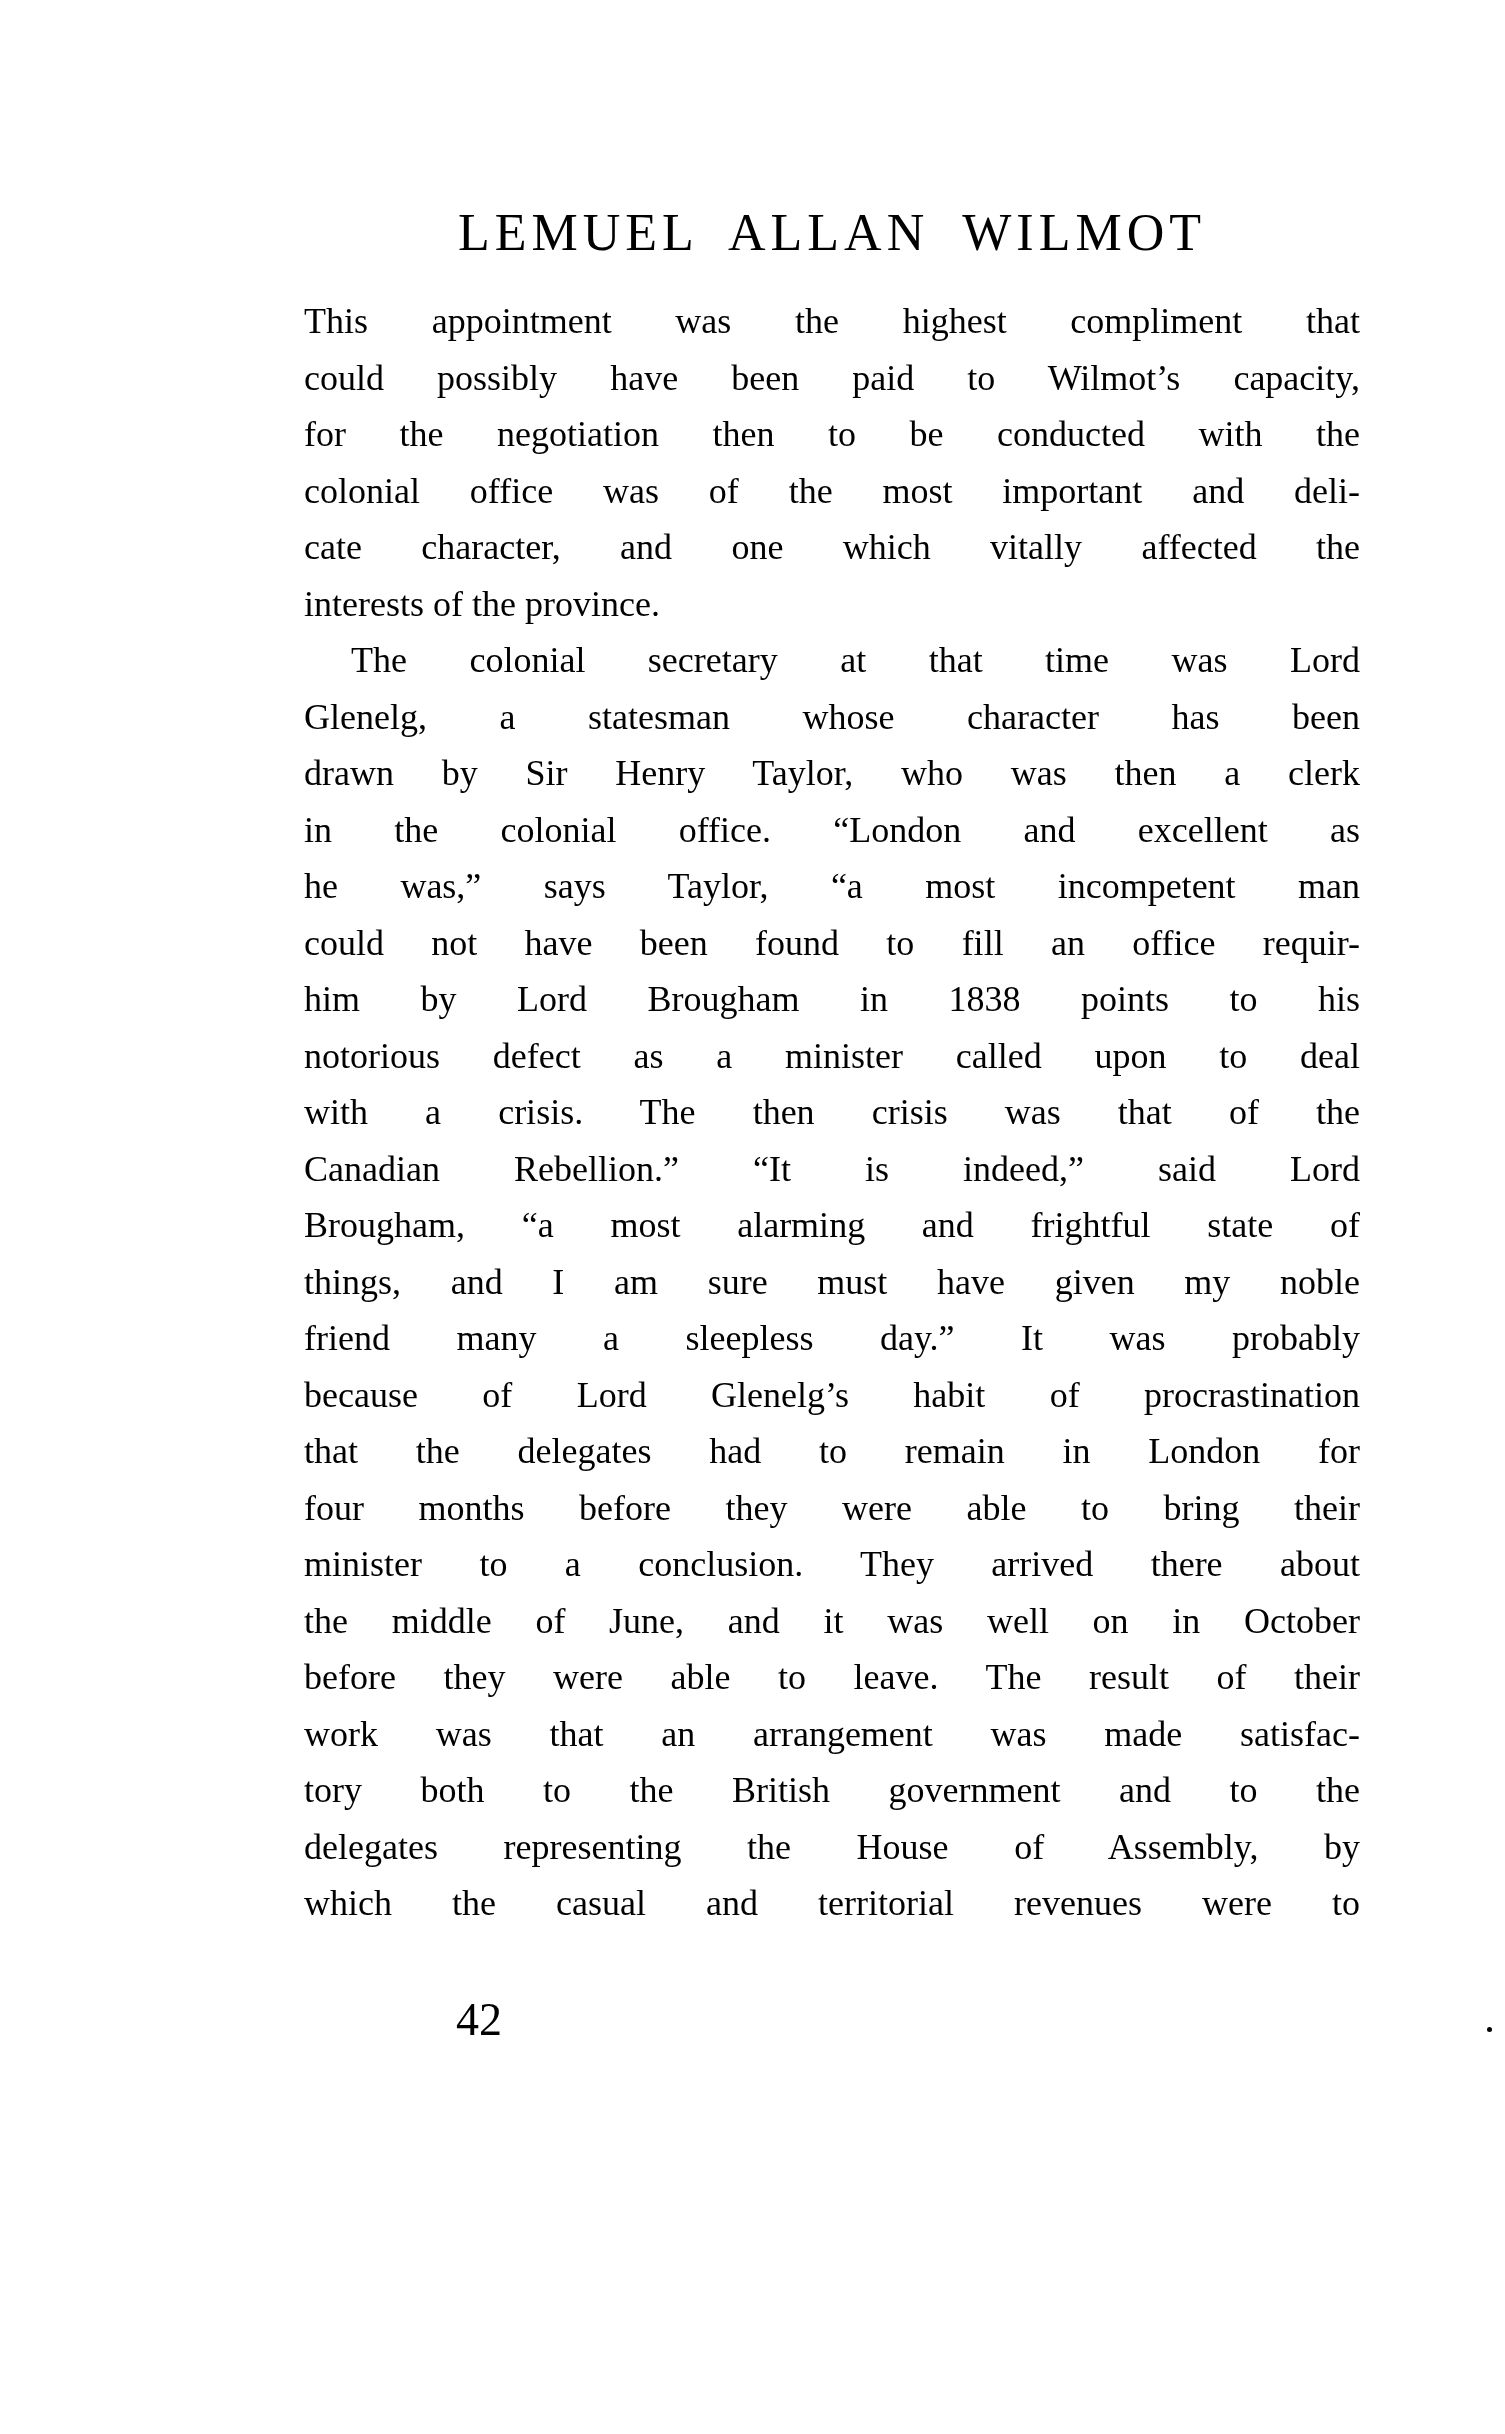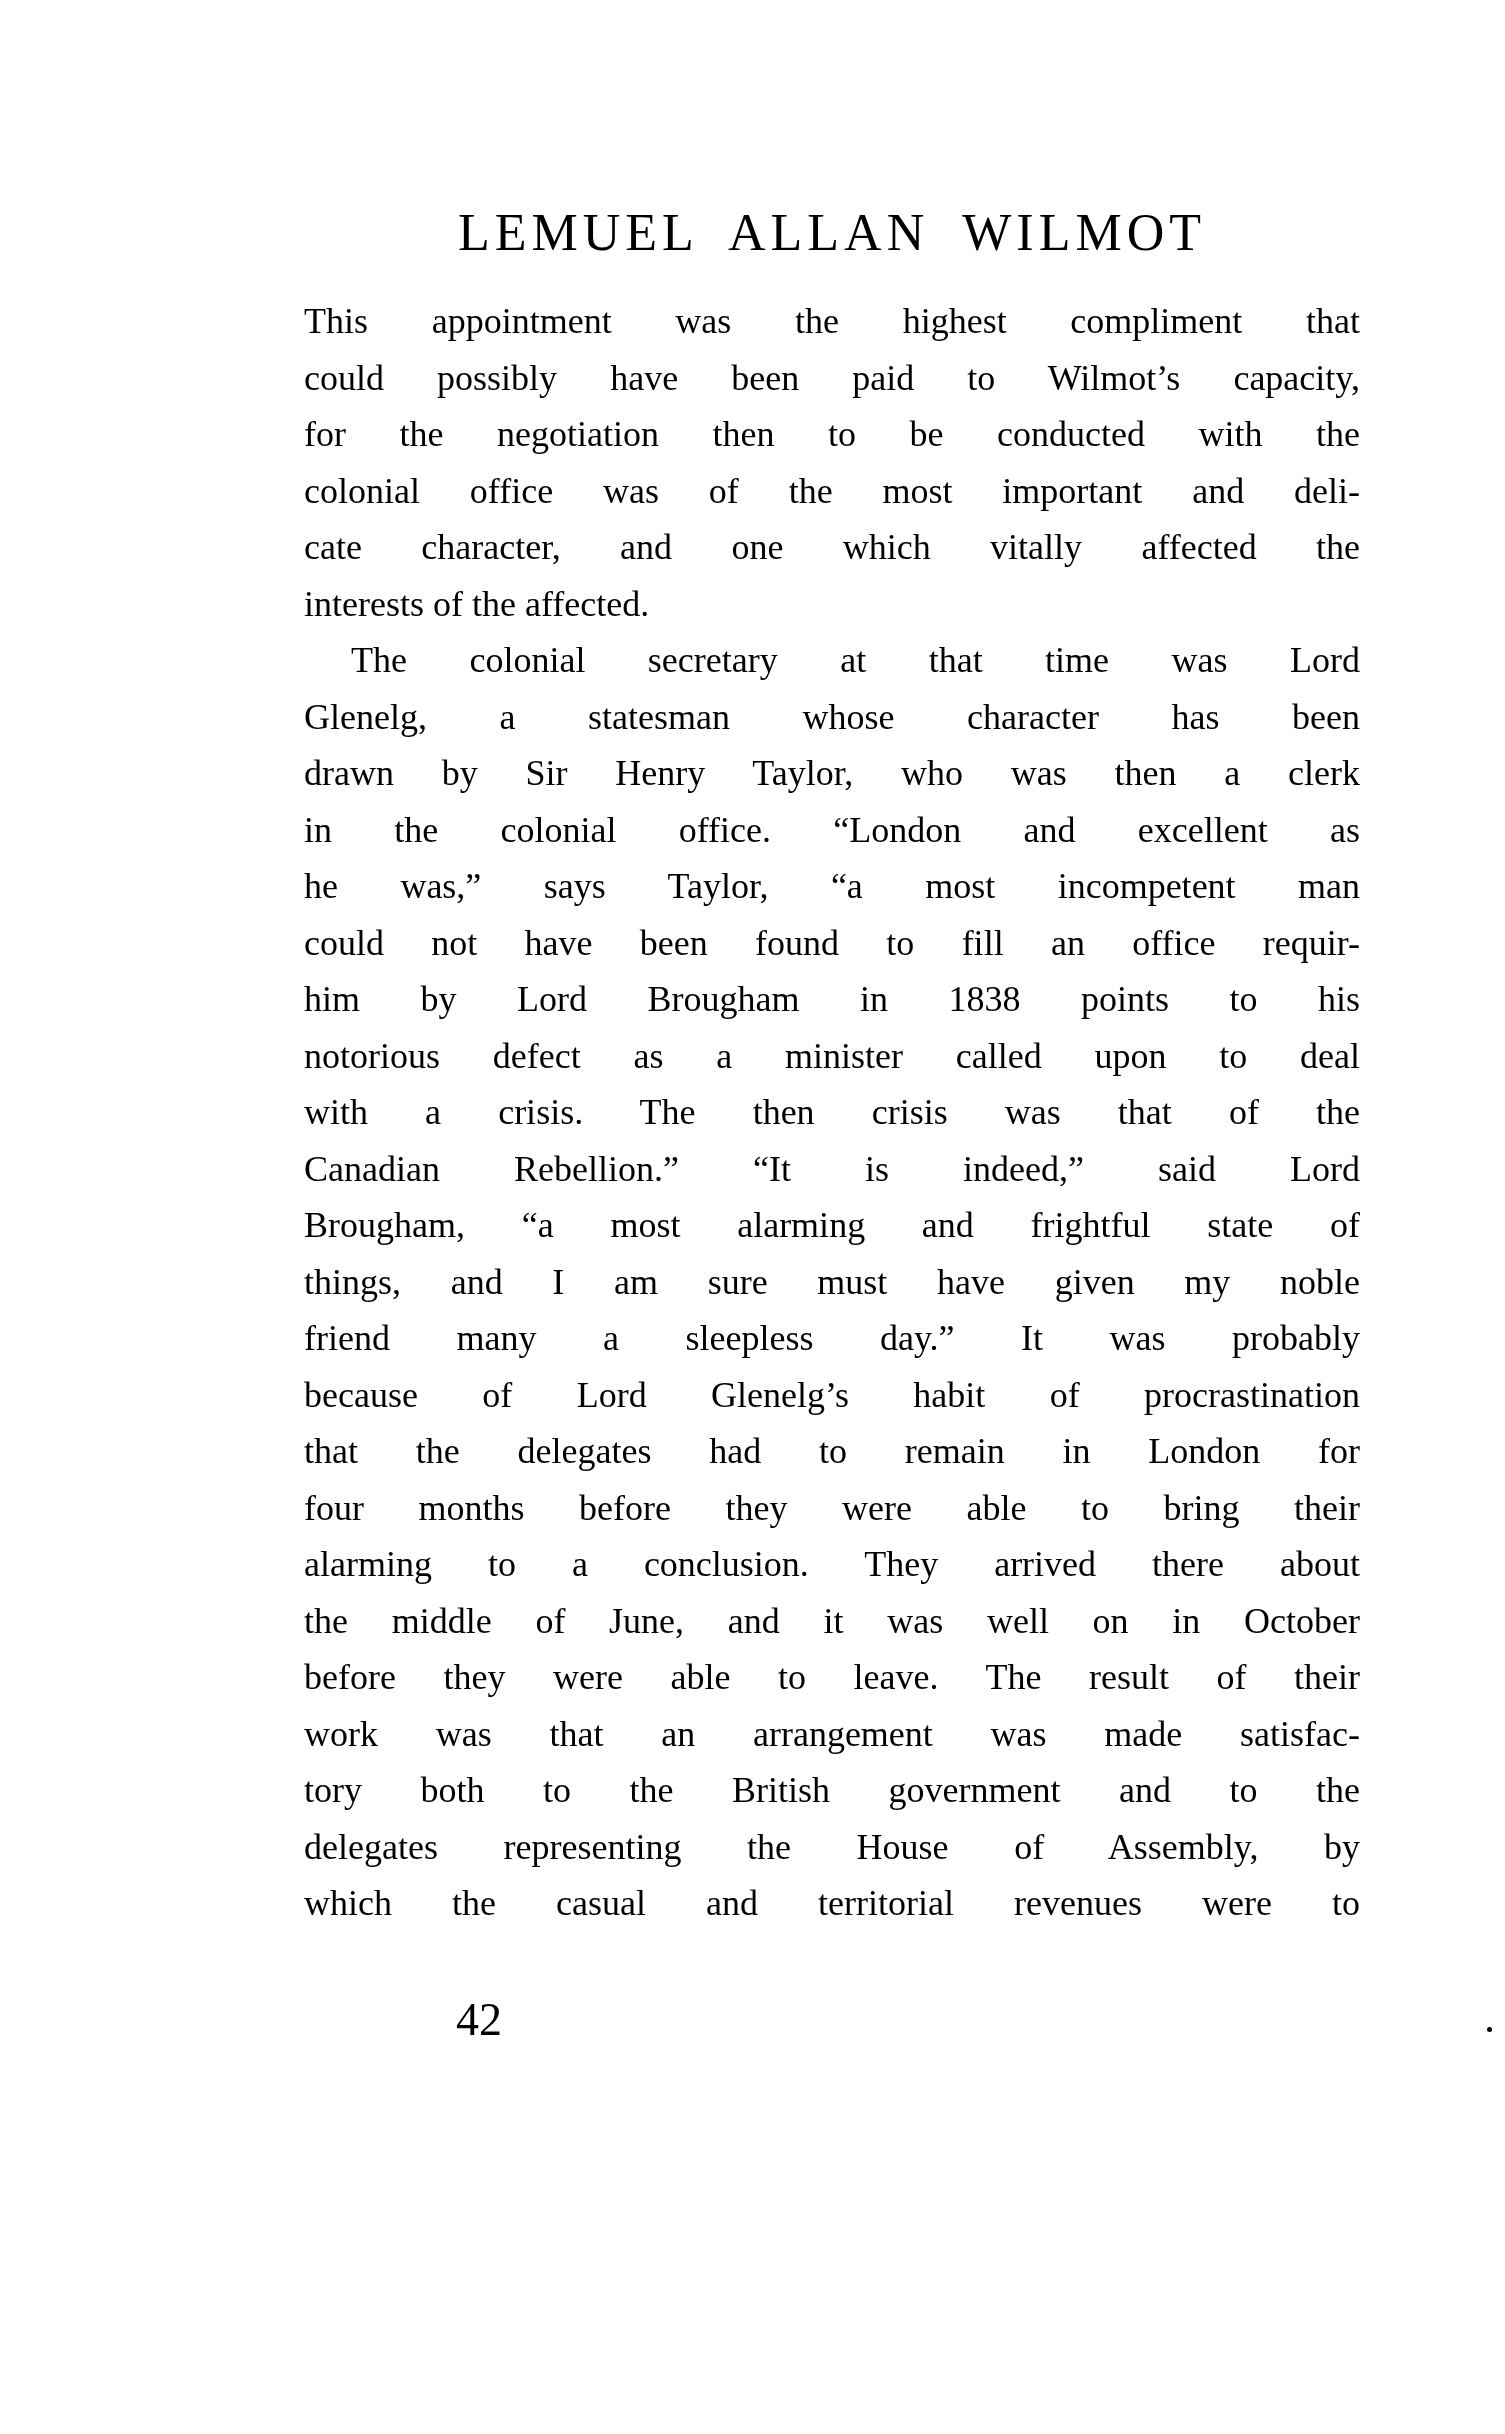--- a/index.html
+++ b/index.html
@@ -72,38 +72,38 @@
 <div class="page">
 
   <div class="heading">LEMUEL ALLAN WILMOT</div>
 
   <div class="bodytext">
     <div class="line">This appointment was the highest compliment that</div>
     <div class="line">could possibly have been paid to Wilmot’s capacity,</div>
     <div class="line">for the negotiation then to be conducted with the</div>
     <div class="line">colonial office was of the most important and deli-</div>
     <div class="line">cate character, and one which vitally affected the</div>
-    <div class="line end">interests of the affected.</div>
+    <div class="line end">interests of the province.</div>
     <div class="line indent">The colonial secretary at that time was Lord</div>
     <div class="line">Glenelg, a statesman whose character has been</div>
     <div class="line">drawn by Sir Henry Taylor, who was then a clerk</div>
     <div class="line">in the colonial office. “London and excellent as</div>
     <div class="line">he was,” says Taylor, “a most incompetent man</div>
     <div class="line">could not have been found to fill an office requir-</div>
     <div class="line">him by Lord Brougham in 1838 points to his</div>
     <div class="line">notorious defect as a minister called upon to deal</div>
     <div class="line">with a crisis. The then crisis was that of the</div>
     <div class="line">Canadian Rebellion.” “It is indeed,” said Lord</div>
     <div class="line">Brougham, “a most alarming and frightful state of</div>
     <div class="line">things, and I am sure must have given my noble</div>
     <div class="line">friend many a sleepless day.” It was probably</div>
     <div class="line">because of Lord Glenelg’s habit of procrastination</div>
     <div class="line">that the delegates had to remain in London for</div>
     <div class="line">four months before they were able to bring their</div>
-    <div class="line">alarming to a conclusion. They arrived there about</div>
+    <div class="line">minister to a conclusion. They arrived there about</div>
     <div class="line">the middle of June, and it was well on in October</div>
     <div class="line">before they were able to leave. The result of their</div>
     <div class="line">work was that an arrangement was made satisfac-</div>
     <div class="line">tory both to the British government and to the</div>
     <div class="line">delegates representing the House of Assembly, by</div>
     <div class="line">which the casual and territorial revenues were to</div>
   </div>
 
   <div class="pagenum">42</div>
 

